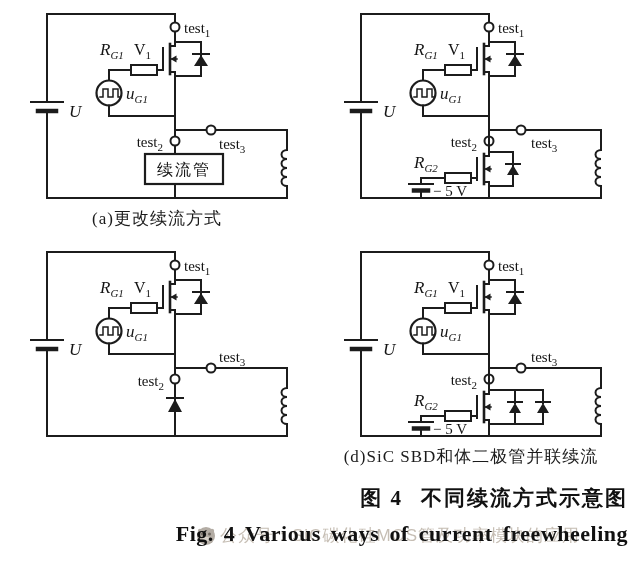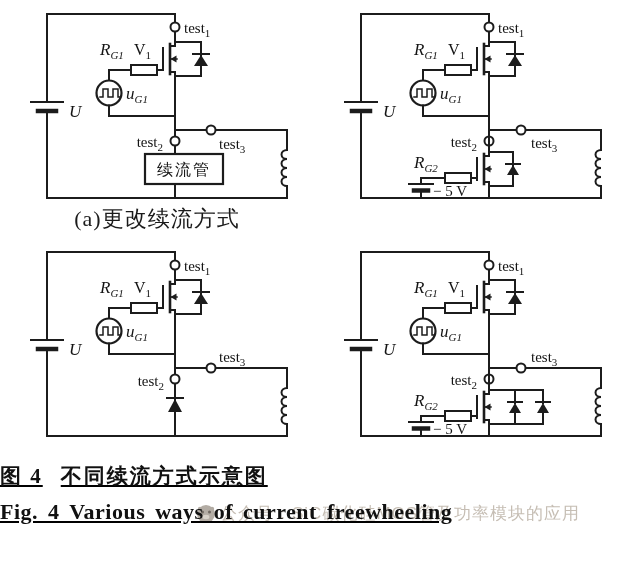--- a/index.html
+++ b/index.html
@@ -5,24 +5,24 @@
   html,body{margin:0;padding:0;background:#e8e8e8;}
   .figure{
     position:relative;width:628px;height:572px;background:#ffffff;
     font-family:"Liberation Serif","DejaVu Serif",serif;overflow:hidden;
     box-sizing:border-box;padding-top:2px;
   }
   .grid{display:grid;grid-template-columns:314px 314px;grid-row-gap:10px;}
   .panel{display:flex;flex-direction:column;align-items:center;}
   svg.circ{display:block;width:300px;height:206px;}
   .pcap{
-    font-size:22px;line-height:22px;color:#1b1b1b;letter-spacing:1px;
+    font-size:17px;line-height:22px;color:#1b1b1b;letter-spacing:1px;
     text-align:center;margin-top:0px;white-space:nowrap;
   }
-  .caps{margin-top:16px;text-align:left;text-decoration:underline;}
+  .caps{margin-top:16px;text-align:right;}
   .zh{font-size:21px;font-weight:bold;color:#111;letter-spacing:2px;}
   .zh .gap{margin-left:18px;}
   .en-wrap{position:relative;margin-top:9px;height:30px;}
   .en{
     position:relative;z-index:2;font-size:22px;font-weight:bold;color:#111;
     word-spacing:4px;letter-spacing:0.5px;
   }
   .watermark{
     position:absolute;z-index:1;left:196px;top:3px;white-space:nowrap;
     font-size:17px;color:#c6beb4;letter-spacing:1px;
@@ -186,20 +186,21 @@
         <use href="#core-lowfet"></use>
         <g>
           <path class="w" d="M168,150 H222 M168,184 H222"></path>
           <path class="w" d="M194,150 V163 M194,171 V184 M222,150 V163 M222,171 V184"></path>
           <path class="w" d="M187,162 H201 M215,162 H229"></path>
           <polygon class="blk" points="188,173 200,173 194,163"></polygon>
           <polygon class="blk" points="216,173 228,173 222,163"></polygon>
         </g>
         <use href="#core-load"></use>
       </svg>
+      <div class="pcap">(d)SiC SBD和体二极管并联续流</div>
     </div>
   </div>
 
   <div class="caps">
     <div class="zh">
       <span>图 4</span><span class="gap">不同续流方式示意图</span>
     </div>
     <div class="en-wrap">
       <div class="watermark">
         <svg width="20" height="20" viewBox="0 0 20 20">

